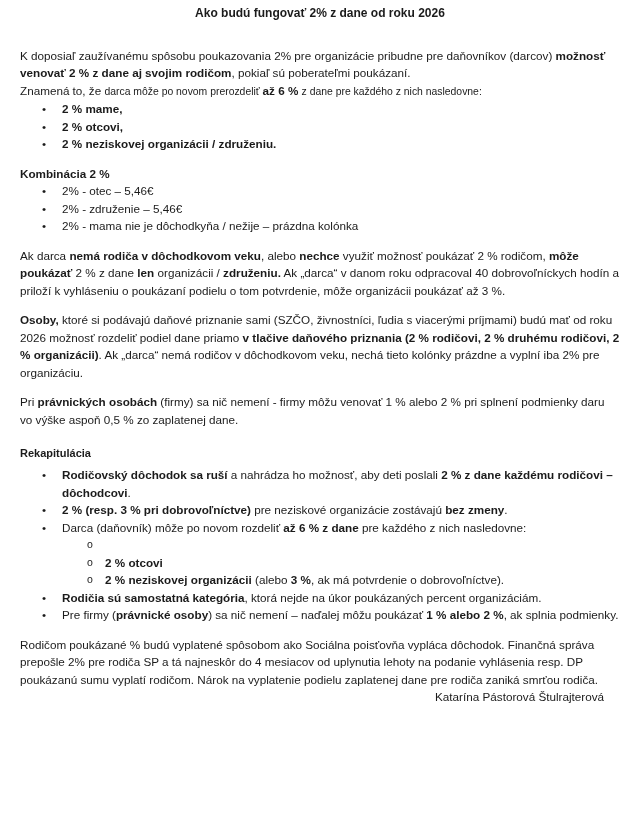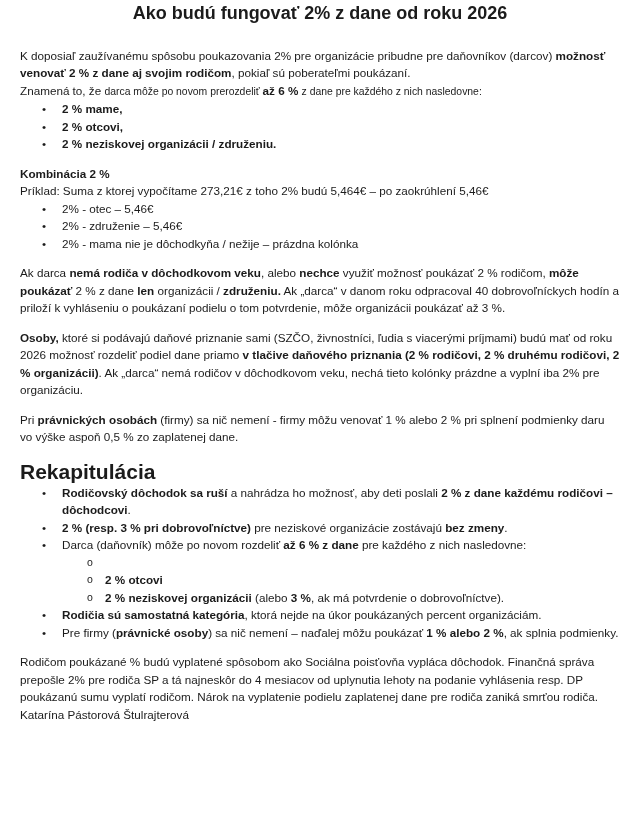--- a/index.html
+++ b/index.html
@@ -1,26 +1,26 @@
 <!DOCTYPE html>
 <html><head>
 <meta charset="utf-8">
 <style>
   html,body{margin:0;padding:0}
   body{width:640px;height:825px;background:#ffffff;overflow:hidden;
        font-family:"Liberation Sans",sans-serif;color:#1b1b1b}
   .page{box-sizing:border-box;width:640px;height:825px;padding:5px 20px 0 20px;
         font-size:11.7px;line-height:17.5px}
-  .title{text-align:center;font-size:18px}
+  .title{text-align:center;font-size:12px}
   .para{margin:0}
   .spacer{height:12px}
   .b{font-weight:700}
   .sm{font-size:10.4px}
-  .h2{font-size:21px;line-height:23px;padding:2px 0 1px 0}
-  .sig{padding-right:16px}
+  .h2{font-size:11px;line-height:23px;padding:2px 0 1px 0}
+  .sig{text-align:right;padding-right:16px}
   ul.blist{list-style:none;margin:0;padding:0}
   .blist .row{display:flex;align-items:flex-start;padding-left:22px}
   .blist .mk{flex:0 0 20px}
   .ct{flex:1;min-width:0}
   .blist.sub .row{padding-left:67px}
   .blist.sub .mk{flex:0 0 18px;font-size:10.5px}
 </style>
 </head>
 <body>
 
@@ -45,21 +45,20 @@
       </li>
       <li>
         <div class="row">
           <span class="mk">•</span>
           <span class="ct"><span class="b">2 % neziskovej organizácii / združeniu.</span></span>
         </div>
       </li>
     </ul>
     <div class="spacer"></div>
     <div class="heading para"><span class="b">Kombinácia 2 %</span></div>
-    <div class="para"><span>Príklad: Suma z ktorej vypočítame 273,21€ z toho 2% budú 5,464€ – po zaokrúhlení 5,46€</span></div>
     <ul class="blist">
       <li>
         <div class="row">
           <span class="mk">•</span>
           <span class="ct"><span>2% - otec – 5,46€</span></span>
         </div>
       </li>
       <li>
         <div class="row">
           <span class="mk">•</span>

